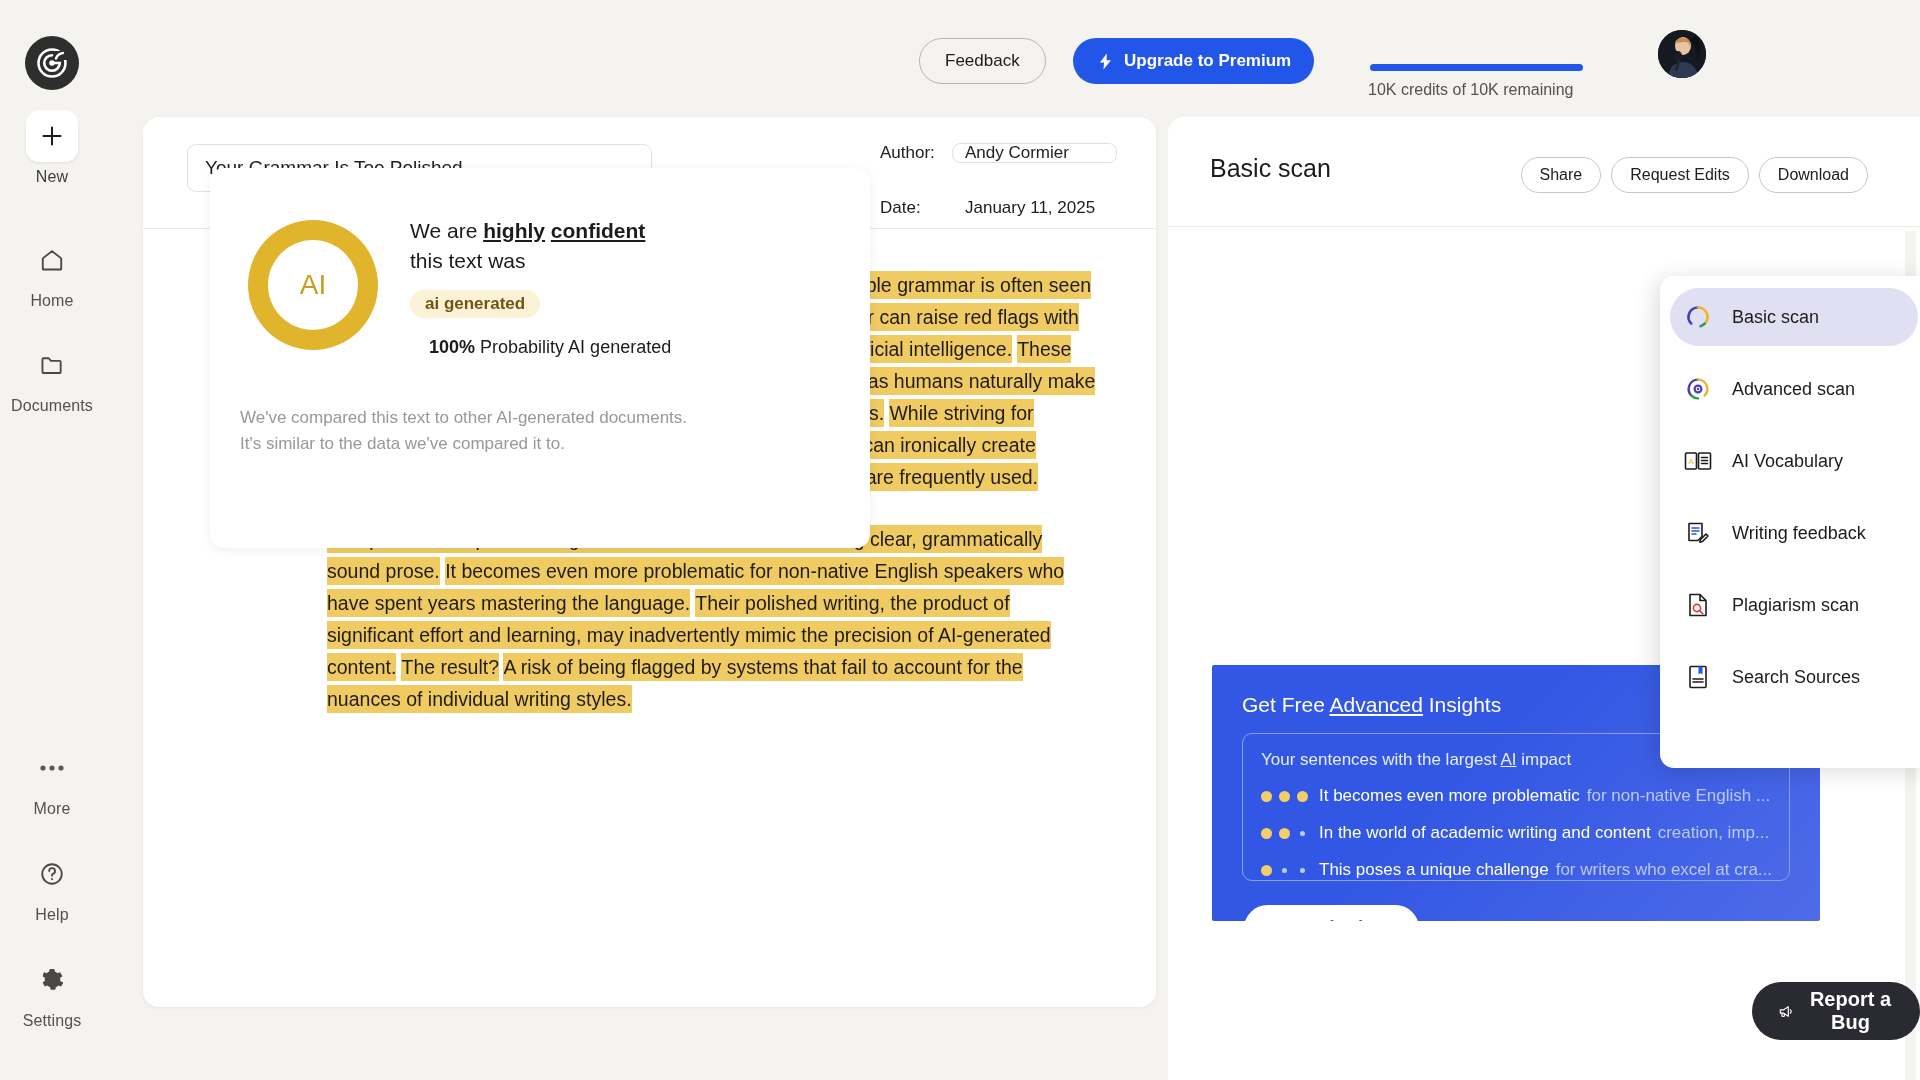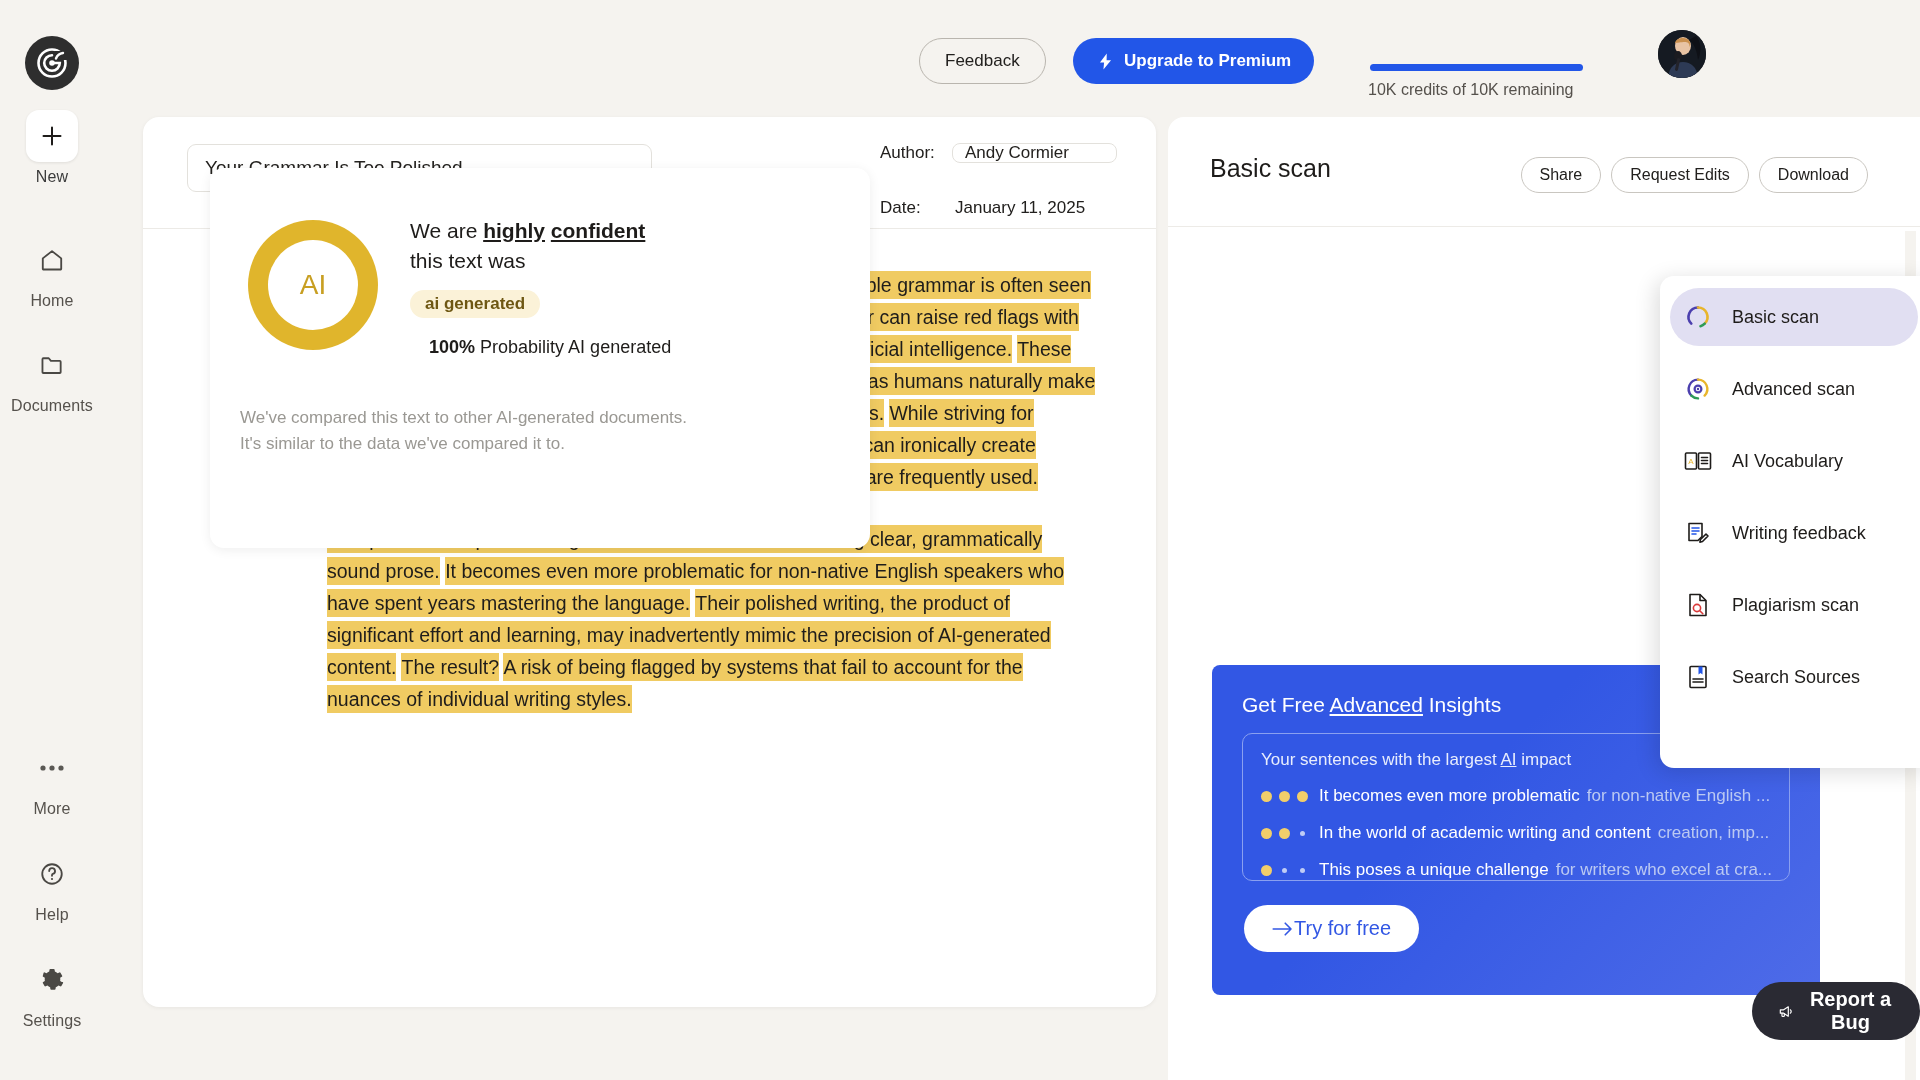--- a/index.html
+++ b/index.html
@@ -77,21 +77,21 @@
   .editor-head {
     position: relative; height: 112px; border-bottom: 1px solid #ECEAE6;
   }
   .title-input {
     position: absolute; left: 44px; top: 27px;
     width: 465px; height: 48px; border: 1.3px solid #E3E1DC; border-radius: 9px;
     padding: 0 17px; font-size: 19px; color: #24221F;
     font-family: "Liberation Sans", sans-serif; outline: none; background: #fff;
   }
   .meta-author { position: absolute; left: 737px; top: 26px; display: flex; align-items: center; gap: 10px; }
-  .meta-date   { position: absolute; left: 737px; top: 81px; display: flex; }
+  .meta-date   { position: absolute; left: 737px; top: 81px; display: flex; gap: 10px; }
   .meta-label { font-size: 17px; color: #22201E; width: 62px; }
   .author-input {
     width: 165px; height: 20px; border: 1.3px solid #E3E1DC; border-radius: 8px;
     padding: 0 12px; font-size: 17px; color: #24221F; background: #fff;
     font-family: "Liberation Sans", sans-serif; outline: none;
   }
   .date-value { font-size: 17px; color: #22201E; padding-left: 13px; }
 
   
   .doc-body {
@@ -180,23 +180,23 @@
     font-size: 17px; padding: 4px 15px; border-radius: 16px;
   }
   .prob-line { margin-top: 19px; font-size: 18px; color: #1E1C1A; }
   .prob-line b { font-weight: bold; margin-left: 19px; }
   .compare-text {
     position: absolute; left: 30px; top: 237px; width: 450px;
     font-size: 17px; line-height: 26px; color: #9A9893;
   }
 
   .insight-card {
-    position: absolute; left: 1212px; top: 665px; width: 608px; height: 330px;
+    position: absolute; left: 1212px; top: 665px; width: 608px; height: 256px;
     background: linear-gradient(135deg,#3257E4 0%,#3257E4 40%,#4E6BE8 100%);
-    border-radius: 8px; overflow: hidden;
+    border-radius: 2px; overflow: hidden;
   }
   .insight-title { position: absolute; left: 30px; top: 28px; font-size: 21px; color: #fff; }
   .insight-title u { text-decoration: underline; }
   .insight-box {
     position: absolute; left: 30px; top: 68px; width: 548px; height: 148px;
     border: 1.2px solid #8AA0F0; border-radius: 10px; padding: 16px 18px 0 18px;
   }
   .insight-sub { font-size: 17px; color: #E8EDFD; margin-bottom: 16px; }
   .insight-sub u { text-decoration: underline; }
   .insight-row { display: flex; align-items: center; gap: 7px; margin-bottom: 17px; font-size: 17px; }

